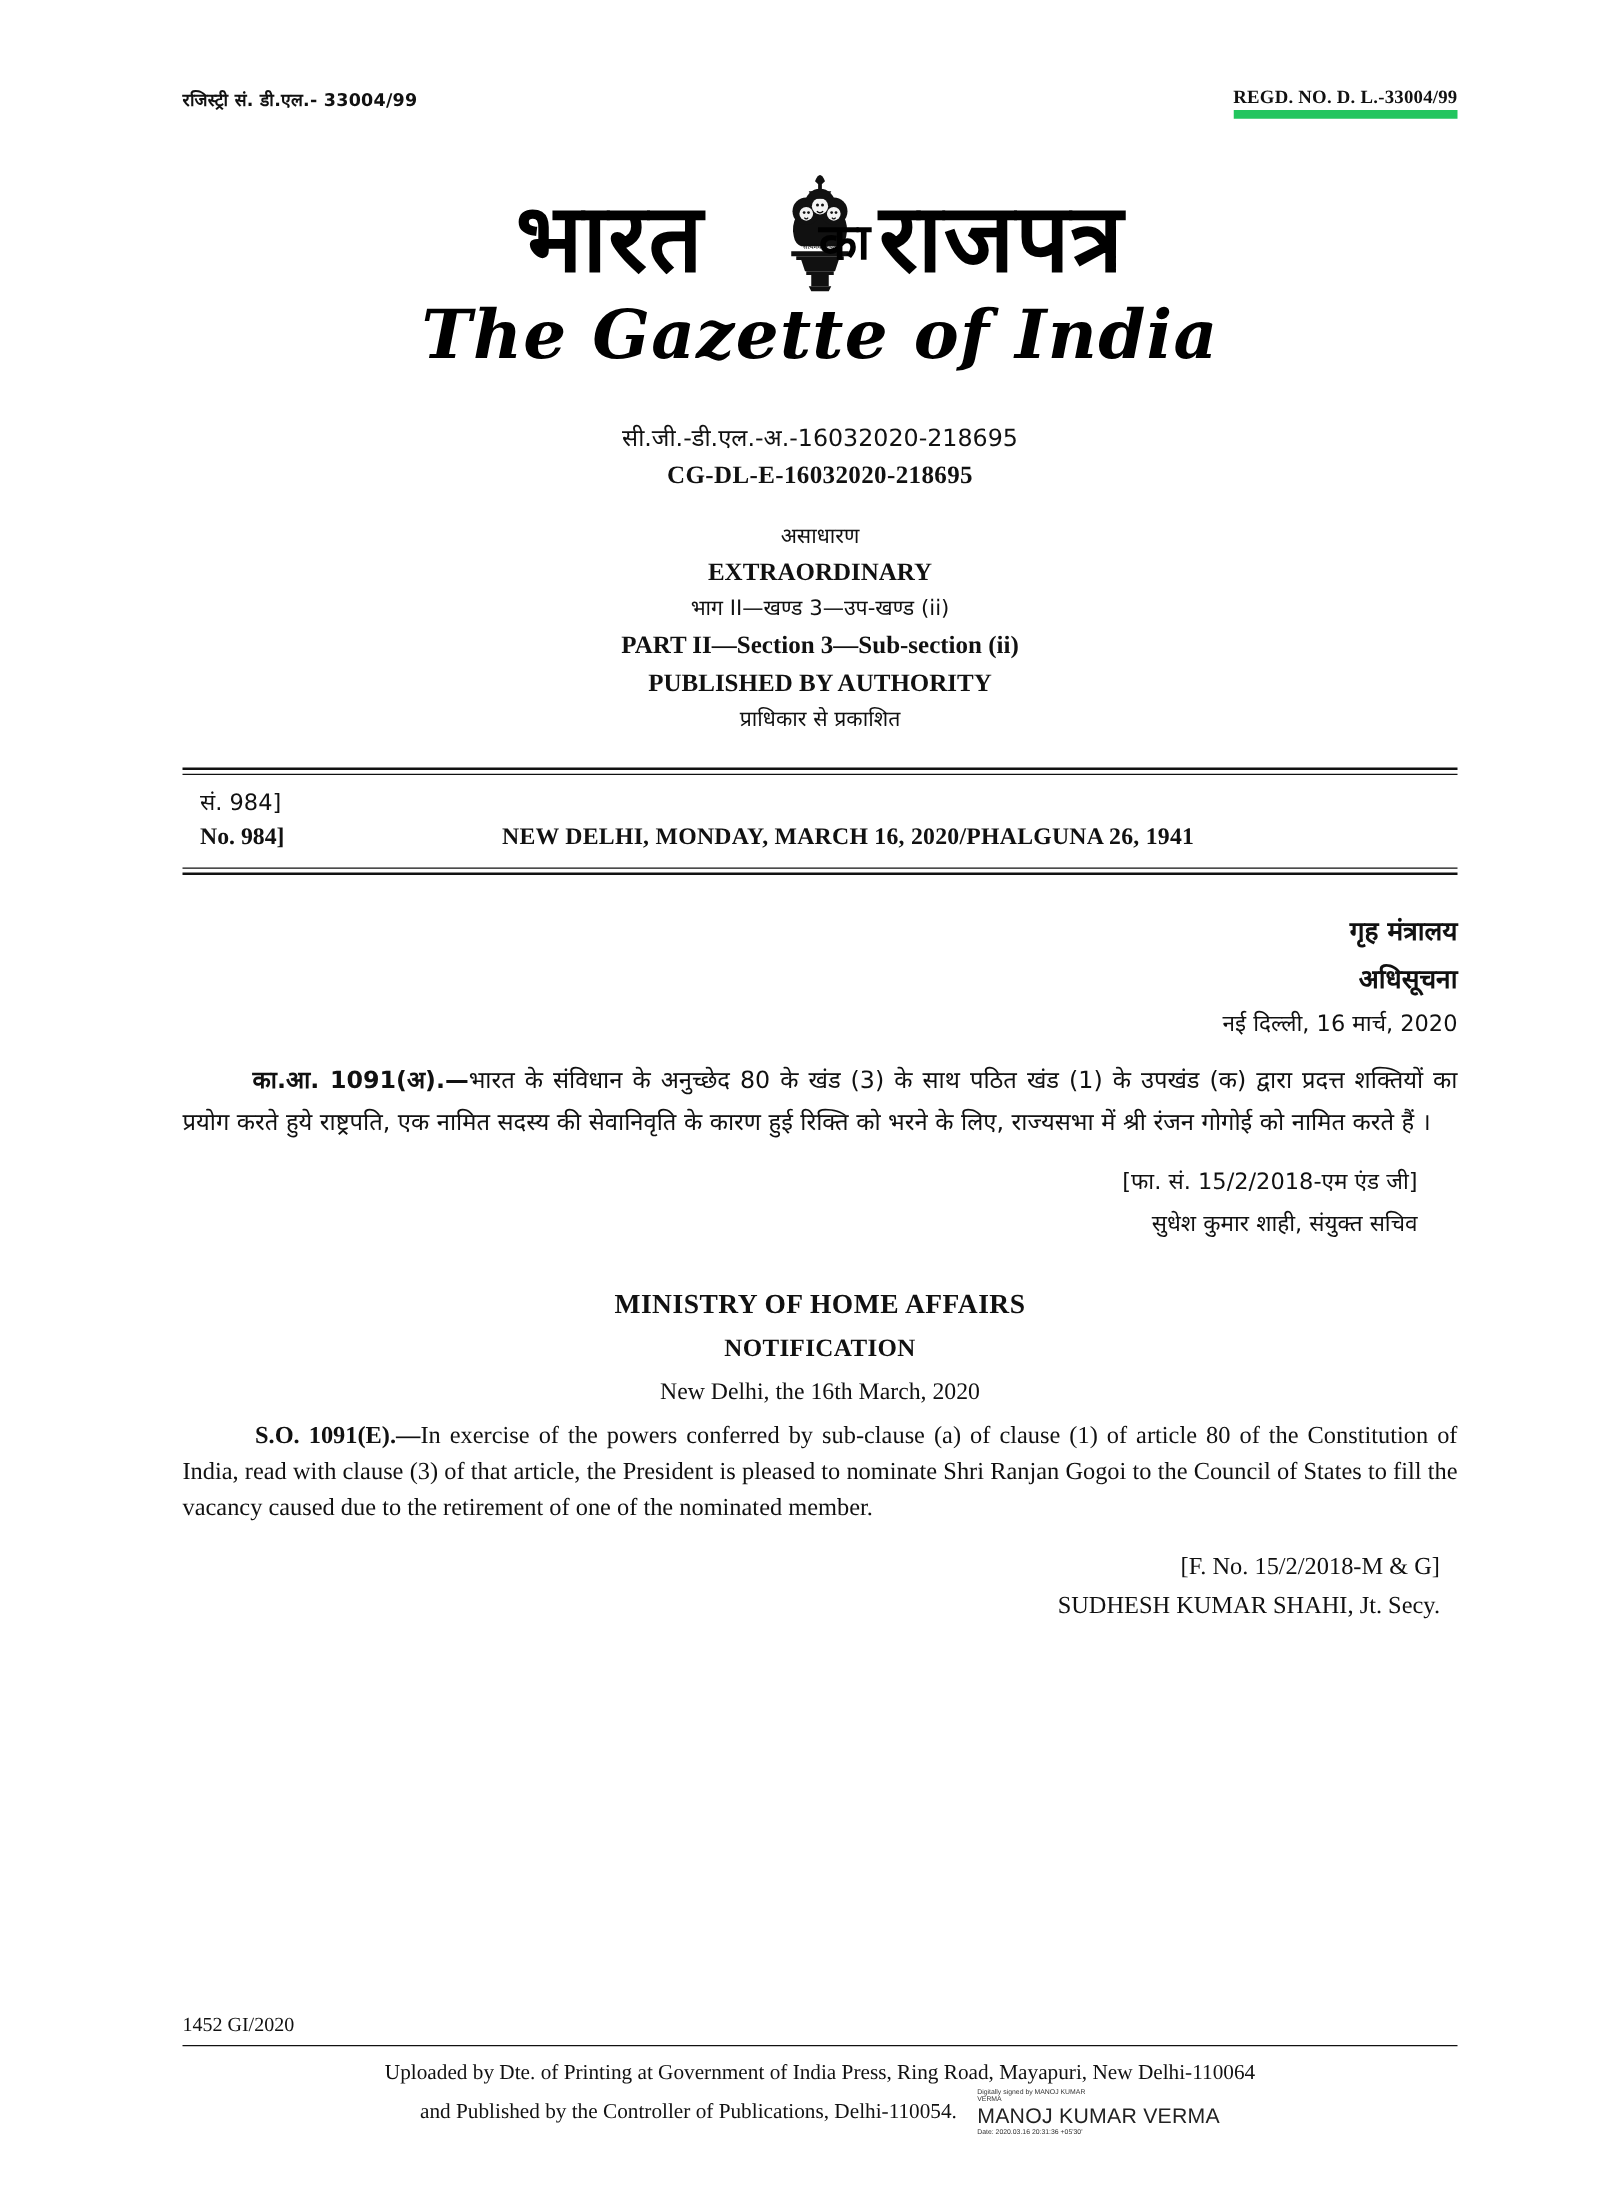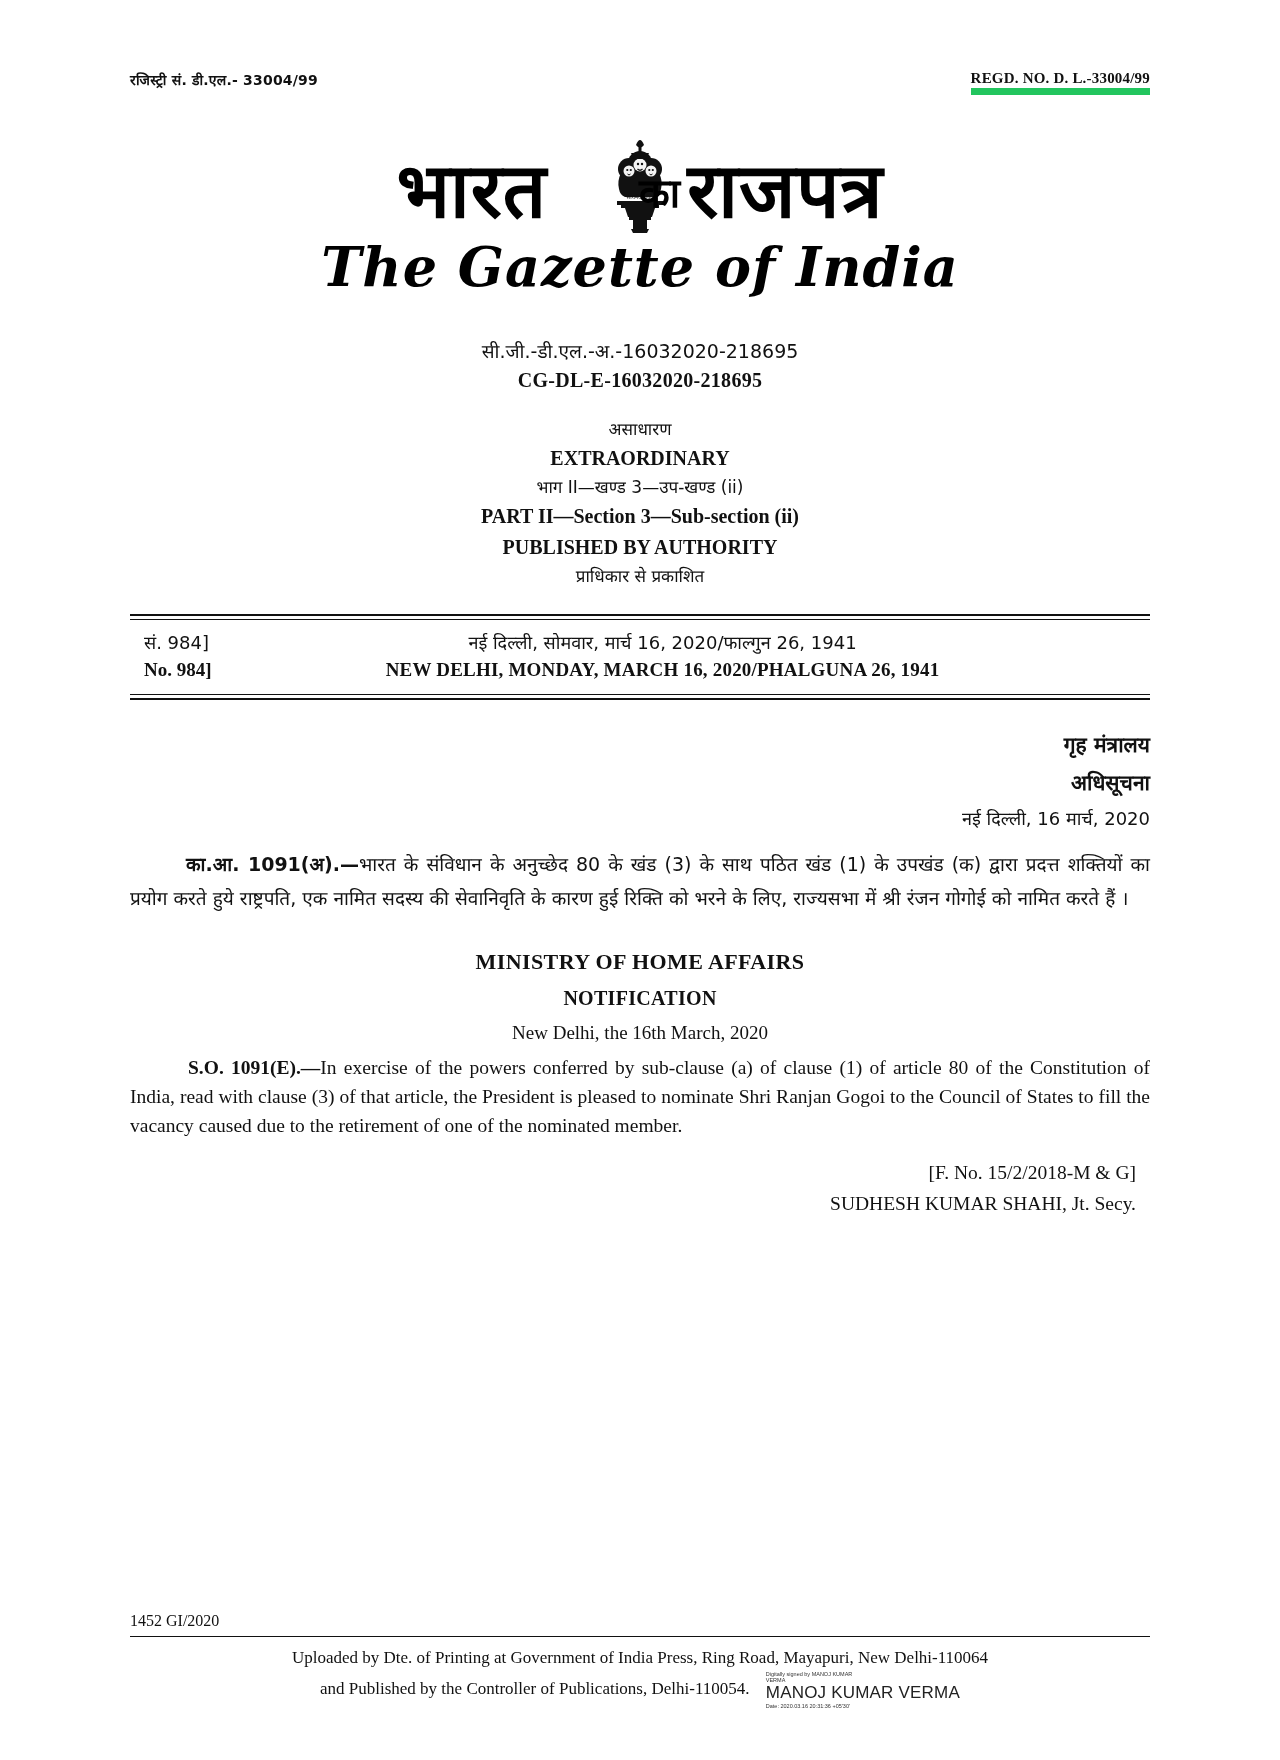--- a/index.html
+++ b/index.html
@@ -10,21 +10,21 @@
   body {
     width: 1280px;
     height: 1760px;
     font-family: "Liberation Serif", serif;
     color: #111111;
     position: relative;
     overflow: hidden;
   }
   .page {
     position: absolute;
-    left: 0; top: 0;
+    left: 16px; top: 0;
     width: 1228px;
     height: 1760px;
     padding: 0;
     box-sizing: border-box;
   }
   .content {
     position: absolute;
     left: 130px;
     top: 70px;
     width: 1020px;
@@ -355,39 +355,42 @@
       <div class="pb-row pb-hi">भाग II—खण्ड 3—उप-खण्ड (ii)</div>
       <div class="pb-row pb-en">PART II—Section 3—Sub-section (ii)</div>
       <div class="pb-row pb-en">PUBLISHED BY AUTHORITY</div>
       <div class="pb-row pb-hi">प्राधिकार से प्रकाशित</div>
     </div>
 
     <div class="double-rule-top"></div>
     <div class="issue">
       <div class="issue-row">
         <div class="issue-no">सं.   984]</div>
-        <div class="issue-date">नई दिल्ली,  सोमवार, मार्च 16, 2020/फाल्गुन 26, 1941</div>
       </div>
       <div class="issue-row">
         <div class="issue-no en">No. 984]</div>
         <div class="issue-date en">NEW DELHI, MONDAY,  MARCH 16, 2020/PHALGUNA 26, 1941</div>
       </div>
     </div>
     <div class="double-rule-bot"></div>
 
     <div class="ministry-hi">
       <div class="m1">गृह मंत्रालय</div>
       <div class="m2">अधिसूचना</div>
       <div class="m3">नई दिल्ली, 16 मार्च, 2020</div>
     </div>
 
     <div class="body-hi">
       <b>का.आ. 1091(अ).—</b><span>भारत के संविधान के अनुच्छेद 80 के खंड (3) के साथ पठित खंड (1) के उपखंड (क) द्वारा प्रदत्त शक्तियों का प्रयोग करते हुये राष्ट्रपति, एक नामित सदस्य की सेवानिवृति के कारण हुई रिक्ति को भरने के लिए, राज्यसभा में श्री रंजन गोगोई को नामित करते हैं ।</span>
     </div>
 
+    <div class="sign-hi">
+      <div>[फा. सं. 15/2/2018-एम एंड जी]</div>
+      <div>सुधेश कुमार शाही, संयुक्त सचिव</div>
+    </div>
 
     <div class="ministry-en">
       <div class="e1">MINISTRY OF HOME AFFAIRS</div>
       <div class="e2">NOTIFICATION</div>
       <div class="e3">New Delhi, the 16th March, 2020</div>
     </div>
 
     <div class="body-en">
       <b>S.O. 1091(E).—</b><span>In exercise of the powers conferred by sub-clause (a) of clause (1) of article 80 of the Constitution of India, read with clause (3) of that article, the President is pleased to nominate Shri Ranjan Gogoi to the Council of States to fill the vacancy caused due to the retirement of one of the nominated member.</span>
     </div>

